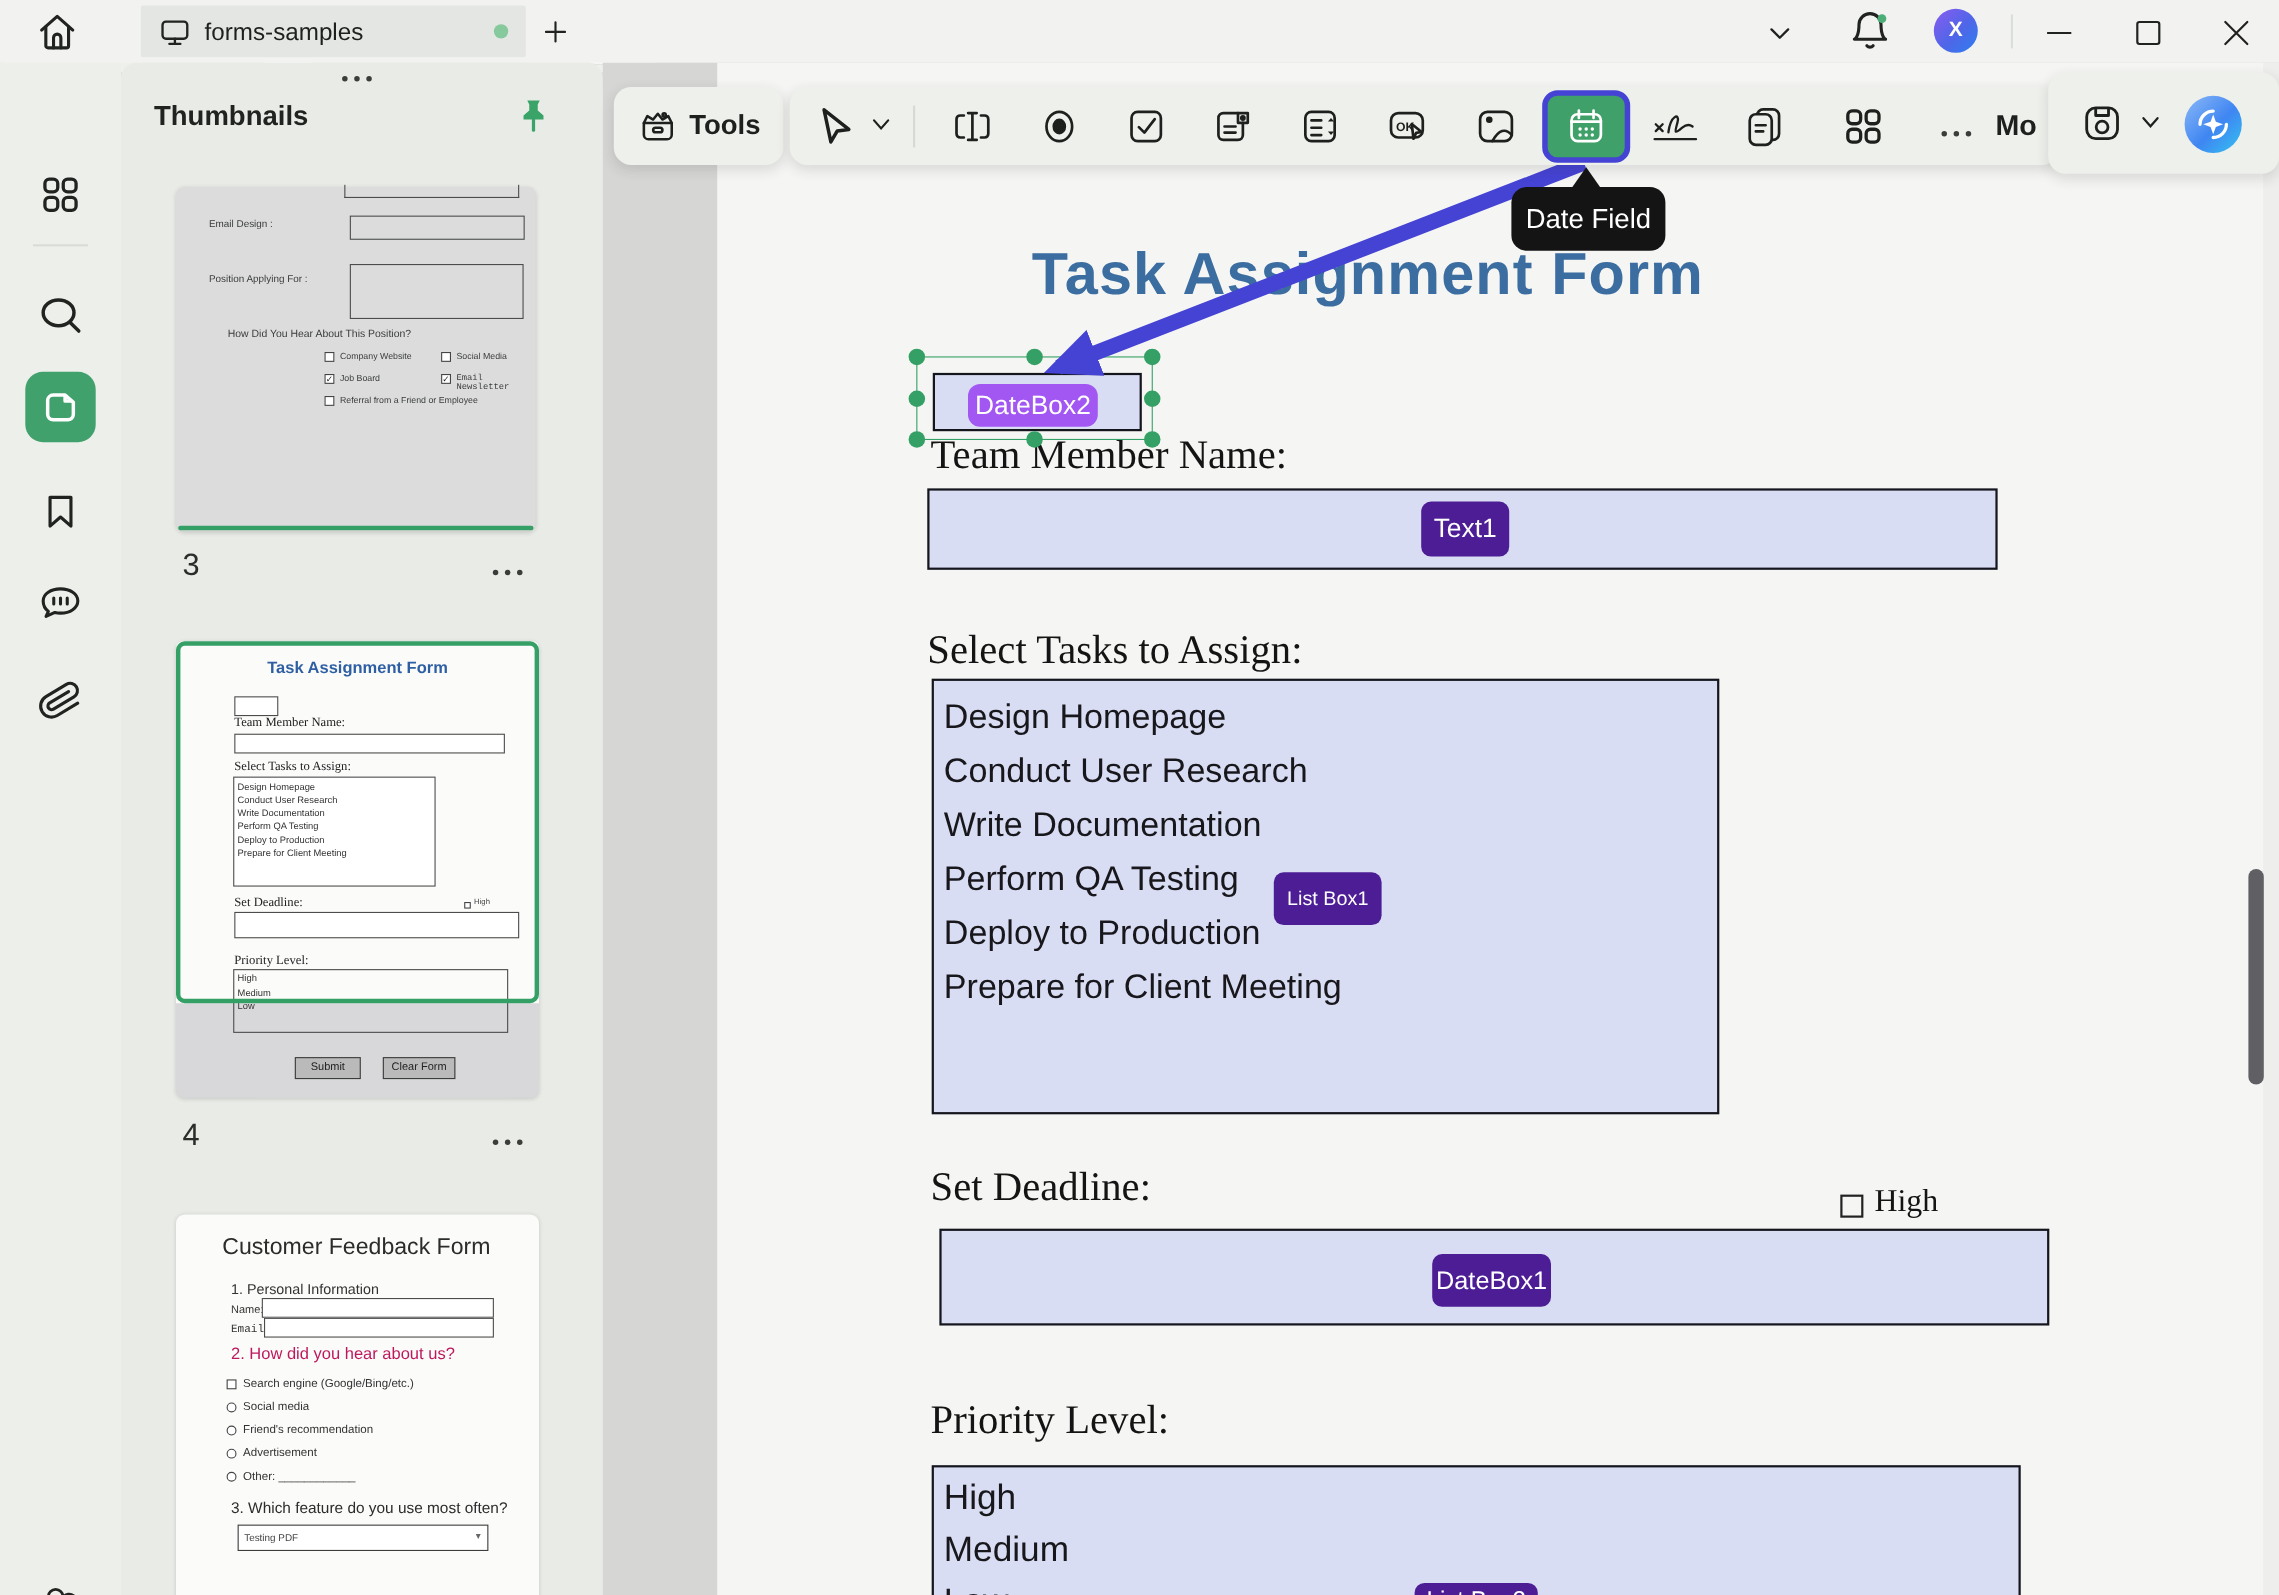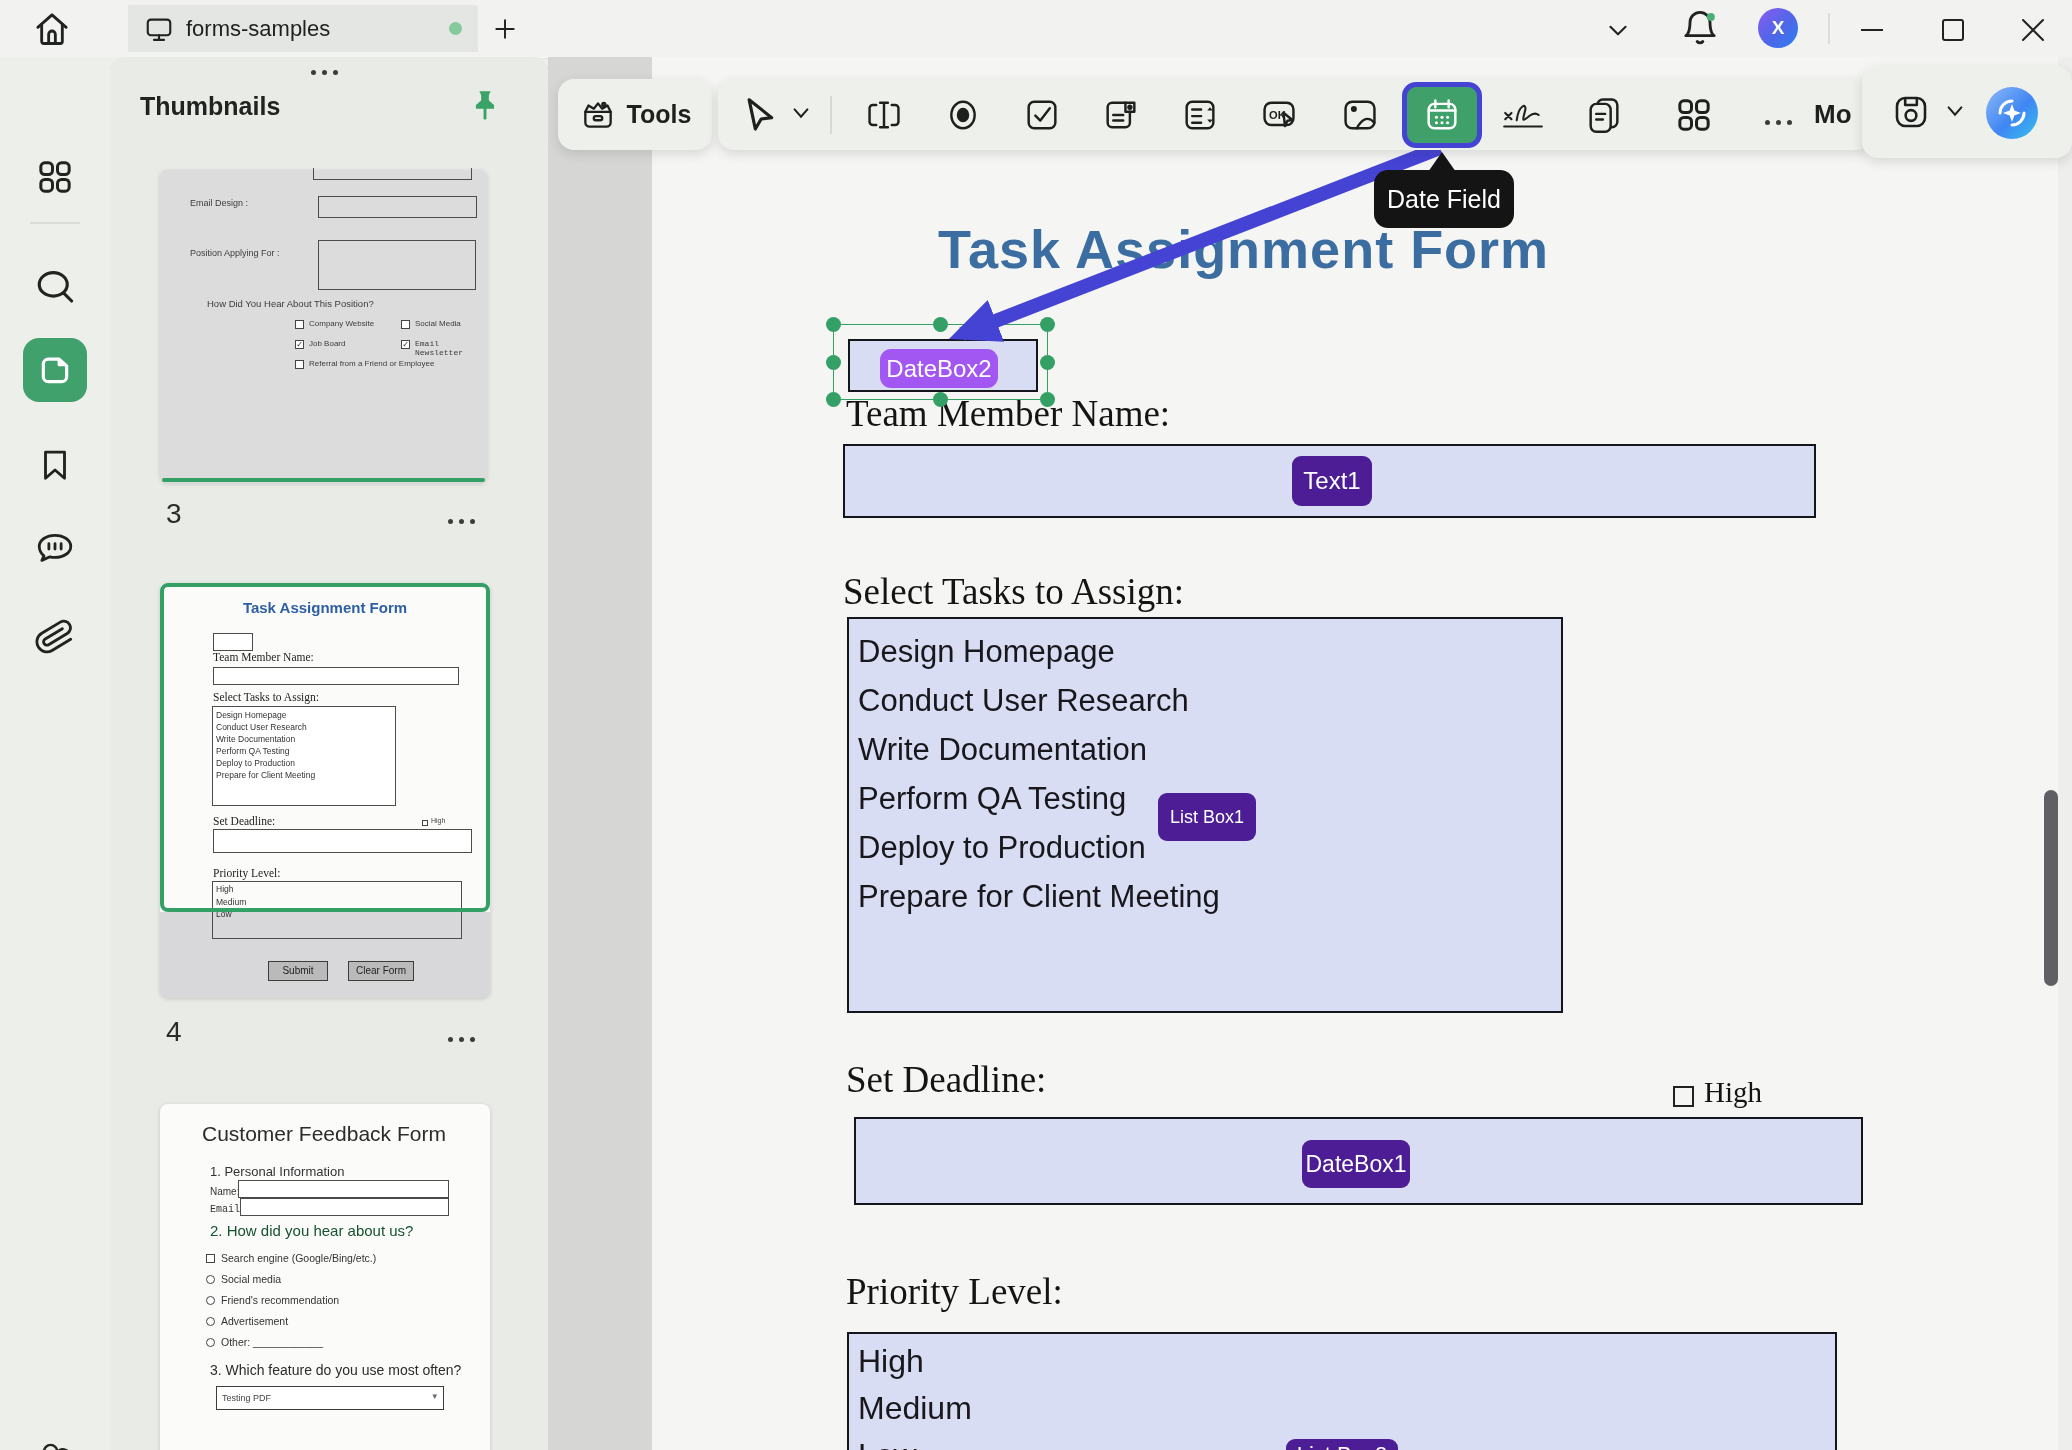--- a/index.html
+++ b/index.html
@@ -238,21 +238,21 @@
   </div>
 
   <div>
     <div class="abs thumbcard" style="left:160px;top:1104px;width:330px;height:380px;background:#fbfbfa;">
       <div class="abs" style="left:42px;top:18px;font-size:21px;color:#2a2d2a;">Customer Feedback Form</div>
       <span class="abs" style="left:50px;top:60px;font-size:13px;color:#333;">1. Personal Information</span>
       <span class="abs" style="left:50px;top:82px;font-size:10px;color:#333;">Name:</span>
       <div class="abs mini-box" style="left:78px;top:76px;width:209px;height:16px;"></div>
       <span class="abs" style="left:50px;top:100px;font-size:10px;color:#333;font-family:Liberation Mono, monospace;">Email:</span>
       <div class="abs mini-box" style="left:80px;top:94px;width:207px;height:16px;"></div>
-      <span class="abs" style="left:50px;top:118px;font-size:15px;color:#14532d;">2. How did you hear about us?</span>
+      <span class="abs" style="left:50px;top:118px;font-size:15px;color:#be185d;">2. How did you hear about us?</span>
       <span class="abs cbx" style="left:46px;top:150px;"></span>
       <span class="abs" style="left:61px;top:148px;font-size:10.5px;color:#333;">Search engine (Google/Bing/etc.)</span>
       <span class="abs rdo" style="left:46px;top:171px;"></span>
       <span class="abs" style="left:61px;top:169px;font-size:10.5px;color:#333;">Social media</span>
       <span class="abs rdo" style="left:46px;top:192px;"></span>
       <span class="abs" style="left:61px;top:190px;font-size:10.5px;color:#333;">Friend's recommendation</span>
       <span class="abs rdo" style="left:46px;top:213px;"></span>
       <span class="abs" style="left:61px;top:211px;font-size:10.5px;color:#333;">Advertisement</span>
       <span class="abs rdo" style="left:46px;top:234px;"></span>
       <span class="abs" style="left:61px;top:232px;font-size:10.5px;color:#333;">Other: ____________</span>

